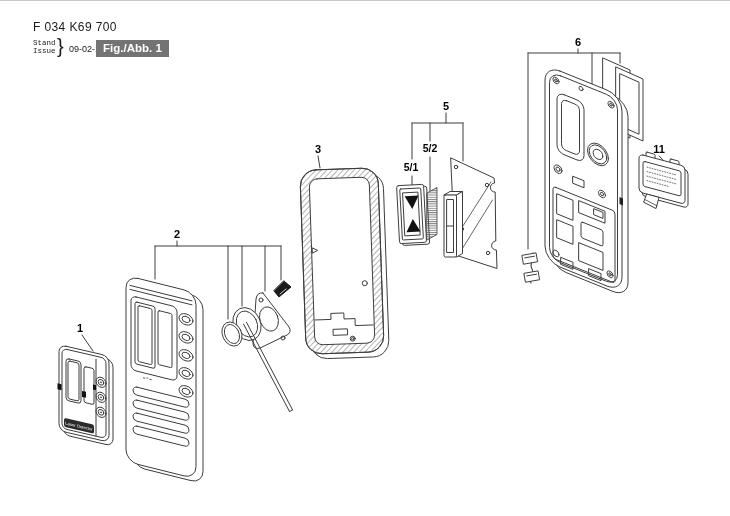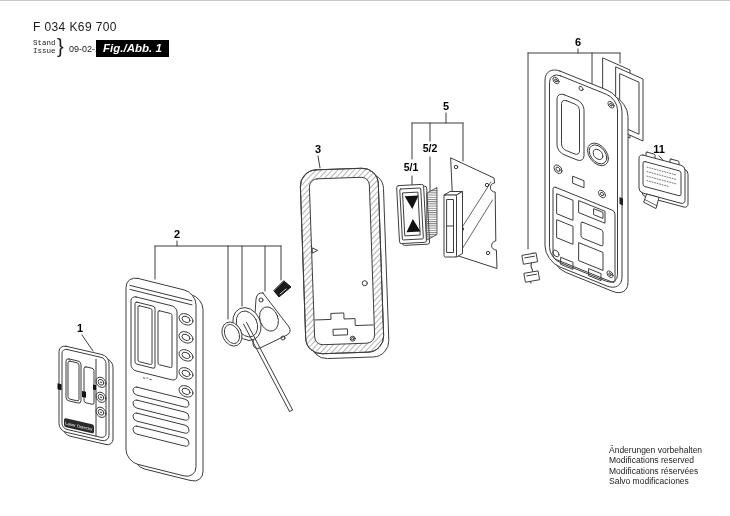--- a/index.html
+++ b/index.html
@@ -4,22 +4,22 @@
 <style>
   html,body{margin:0;padding:0;background:#fff;}
   #stage{position:relative;width:730px;height:516px;background:#ffffff;overflow:hidden;
          font-family:"Liberation Sans", sans-serif;color:#1a1a1a;border-top:1px solid #c9c9c9;}
   #diagram-svg{position:absolute;left:0;top:0;}
   .hdr{position:absolute;}
   #part-number{left:33px;top:19px;font-size:12px;letter-spacing:.4px;}
   #stand-issue{left:33px;top:38px;font-size:7.5px;line-height:8px;font-family:Liberation Mono, monospace;}
   #brace{left:57px;top:34px;font-size:20px;font-weight:300;}
   #issue-date{left:69px;top:43px;font-size:9px;}
-  #figure-badge{left:96px;top:39px;background:#000000;color:#fff;font-size:11.5px;
-                font-weight:bold;padding:2px 7px 3px 7px;font-style:italic;}
+  #figure-badge{left:96px;top:39px;background:#737373;color:#fff;font-size:11.5px;
+                font-weight:bold;padding:2px 7px 3px 7px;}
   #footer-notes{position:absolute;left:609px;top:444px;font-size:8.5px;line-height:10.3px;color:#222;}
   svg *{vector-effect:non-scaling-stroke;}
 </style>
 </head>
 <body>
 
 <div id="stage">
 
   <div class="hdr" id="part-number">F 034 K69 700</div>
   <div class="hdr" id="stand-issue">
@@ -262,20 +262,14 @@
       <text x="177" y="237" font-size="11">2</text>
       <text x="318" y="152" font-size="11">3</text>
       <text x="446" y="109" font-size="11">5</text>
       <text x="411" y="170" font-size="10.5">5/1</text>
       <text x="430" y="151" font-size="10.5">5/2</text>
       <text x="578" y="45" font-size="11">6</text>
       <text x="659" y="152" font-size="11">11</text>
     </g>
   </svg>
 
-  <div id="footer-notes">
-    <div>Änderungen vorbehalten</div>
-    <div>Modifications reserved</div>
-    <div>Modifications réservées</div>
-    <div>Salvo modificaciones</div>
-  </div>
 
 </div>
 
 </body></html>

